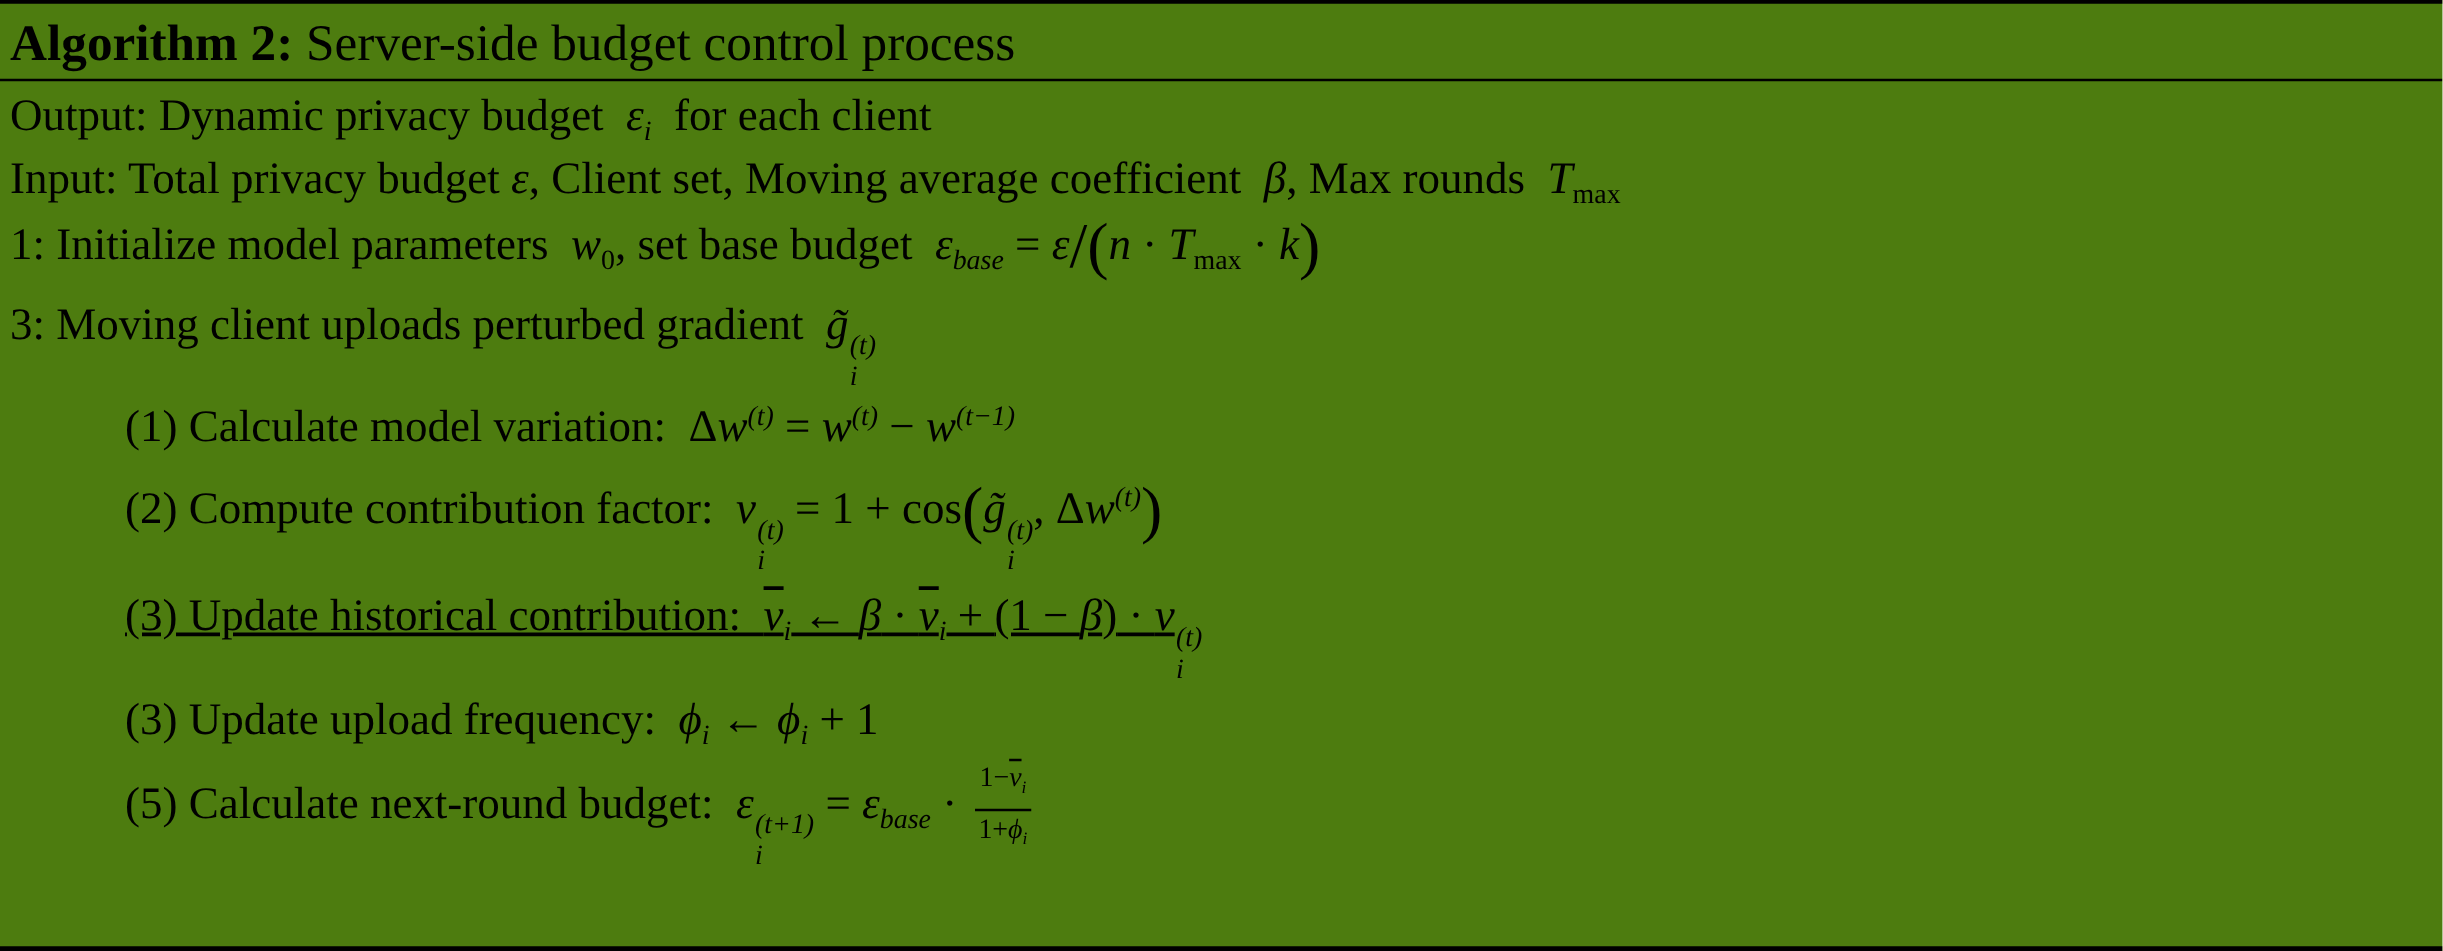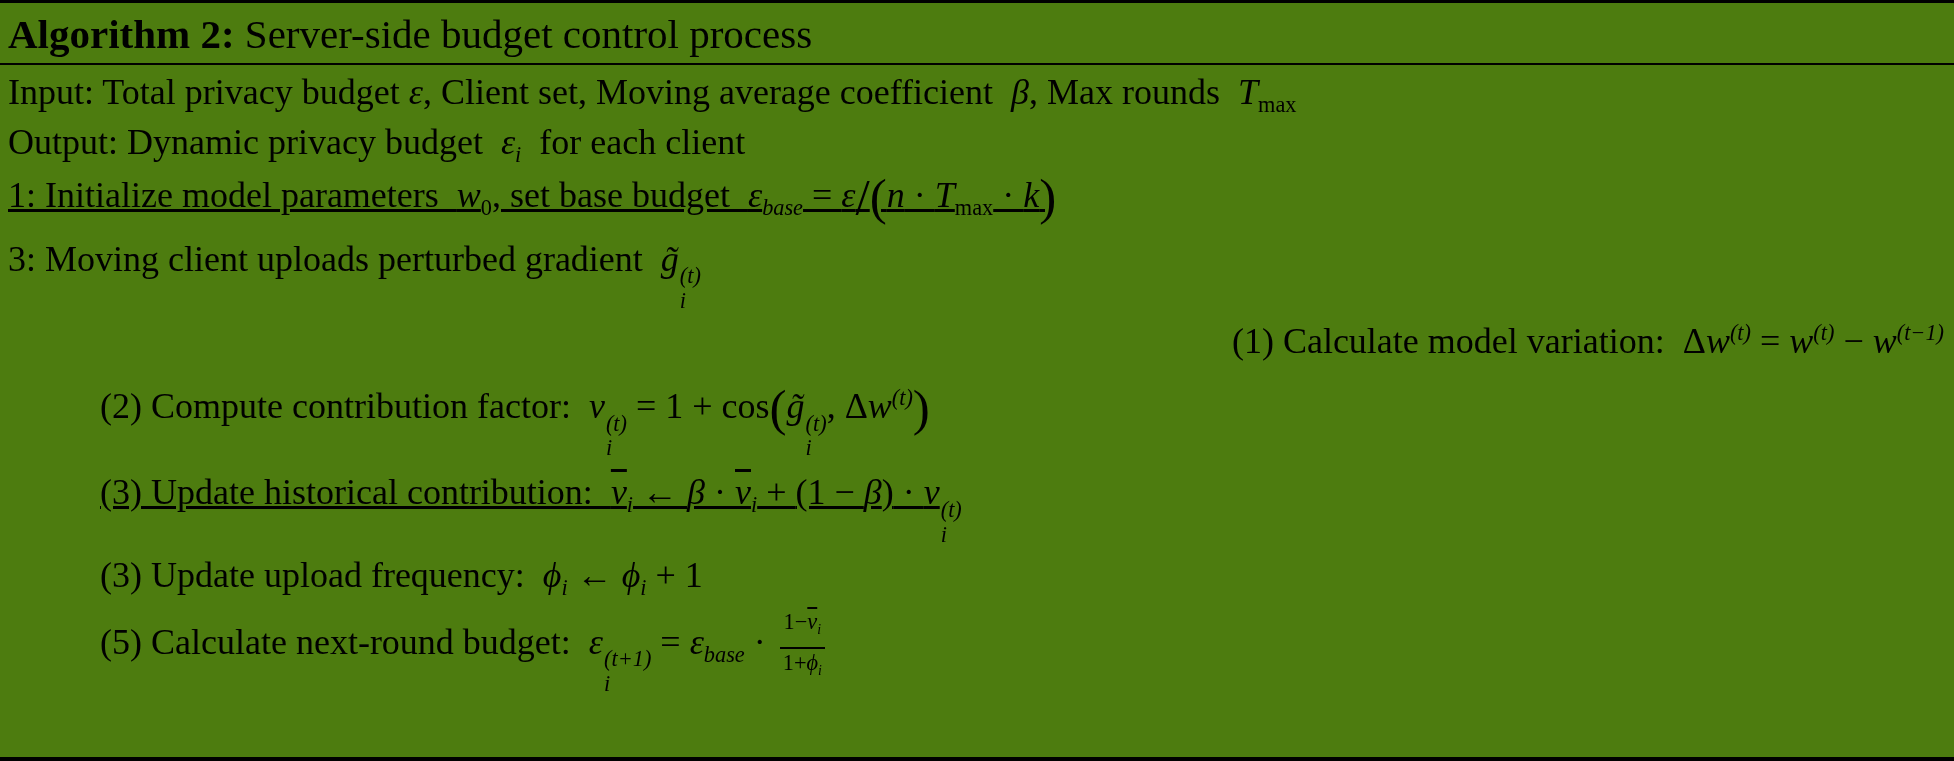--- a/index.html
+++ b/index.html
@@ -12,24 +12,24 @@
   .titlebar{
     font-size:41px;padding:7px 10px 5px 8px;border-bottom:2px solid #000;
     line-height:48px;white-space:pre;
   }
   .title-bold{font-weight:bold;}
   .bodywrap{padding:2px 10px 0 8px;font-size:36px;}
   .line{display:block;white-space:pre;}
   .sub-line{padding-left:92px;}
   .l-input{line-height:50px;}
   .l-output{line-height:50px;}
-  .l-step1{line-height:56px;text-decoration:underline;}
+  .l-step1{line-height:56px;}
   .l-step2{line-height:60px;}
   .l-step3{line-height:72px;}
-  .l-s1{line-height:56px;text-align:right;}
+  .l-s1{line-height:56px;}
   .l-s2{line-height:74px;}
   .l-s3{line-height:64px;text-decoration:underline;}
   .l-s4{line-height:56px;}
   .l-s5{line-height:78px;}
   .l-s6{line-height:76px;}
   .rm{font-style:normal;}
   .it{font-style:italic;}
   .ovl{text-decoration:overline;}
   sub{font-size:0.62em;line-height:0;}
   sup{font-size:0.62em;line-height:0;}
@@ -49,23 +49,23 @@
 </style>
 </head>
 <body>
 
 <div class="algo">
 
   <div class="titlebar"><span class="title-bold">Algorithm 2:</span><span> Server-side budget control process</span></div>
 
   <div class="bodywrap">
 
+    <div class="line l-output"><span class="rm">Output: Dynamic privacy budget  </span><span class="it">ε</span><sub class="it">i</sub><span class="rm">  for each client</span></div>
+
     <div class="line l-input"><span class="rm">Input: Total privacy budget </span><span class="it">ε</span><span class="rm">, Client set, Moving average coefficient  </span><span class="it">β</span><span class="rm">, Max rounds  </span><span class="it">T</span><sub class="rm">max</sub></div>
-
-    <div class="line l-output"><span class="rm">Output: Dynamic privacy budget  </span><span class="it">ε</span><sub class="it">i</sub><span class="rm">  for each client</span></div>
 
     <div class="line l-step1"><span class="rm">1: Initialize model parameters  </span><span class="it">w</span><sub class="rm">0</sub><span class="rm">, set base budget  </span><span class="it">ε</span><sub class="it">base</sub><span class="rm"> = </span><span class="it">ε</span><span class="bp">/</span><span class="bp">(</span><span class="it">n</span><span class="rm"> · </span><span class="it">T</span><sub class="rm">max</sub><span class="rm"> · </span><span class="it">k</span><span class="bp">)</span></div>
 
 
     <div class="line l-step3"><span class="rm">3: Moving client uploads perturbed gradient  </span><span class="it">g̃</span><span class="ss"><span class="sp it">(t)</span><span class="sb it">i</span></span></div>
 
     <div class="line sub-line l-s1"><span class="rm">(1) Calculate model variation:  </span><span class="rm">Δ</span><span class="it">w</span><sup class="it">(t)</sup><span class="rm"> = </span><span class="it">w</span><sup class="it">(t)</sup><span class="rm"> − </span><span class="it">w</span><sup class="it">(t−1)</sup></div>
 
     <div class="line sub-line l-s2"><span class="rm">(2) Compute contribution factor:  </span><span class="it">v</span><span class="ss"><span class="sp it">(t)</span><span class="sb it">i</span></span><span class="rm"> = 1 + cos</span><span class="bp">(</span><span class="it">g̃</span><span class="ss"><span class="sp it">(t)</span><span class="sb it">i</span></span><span class="rm">, </span><span class="rm">Δ</span><span class="it">w</span><sup class="it">(t)</sup><span class="bp">)</span></div>
 

